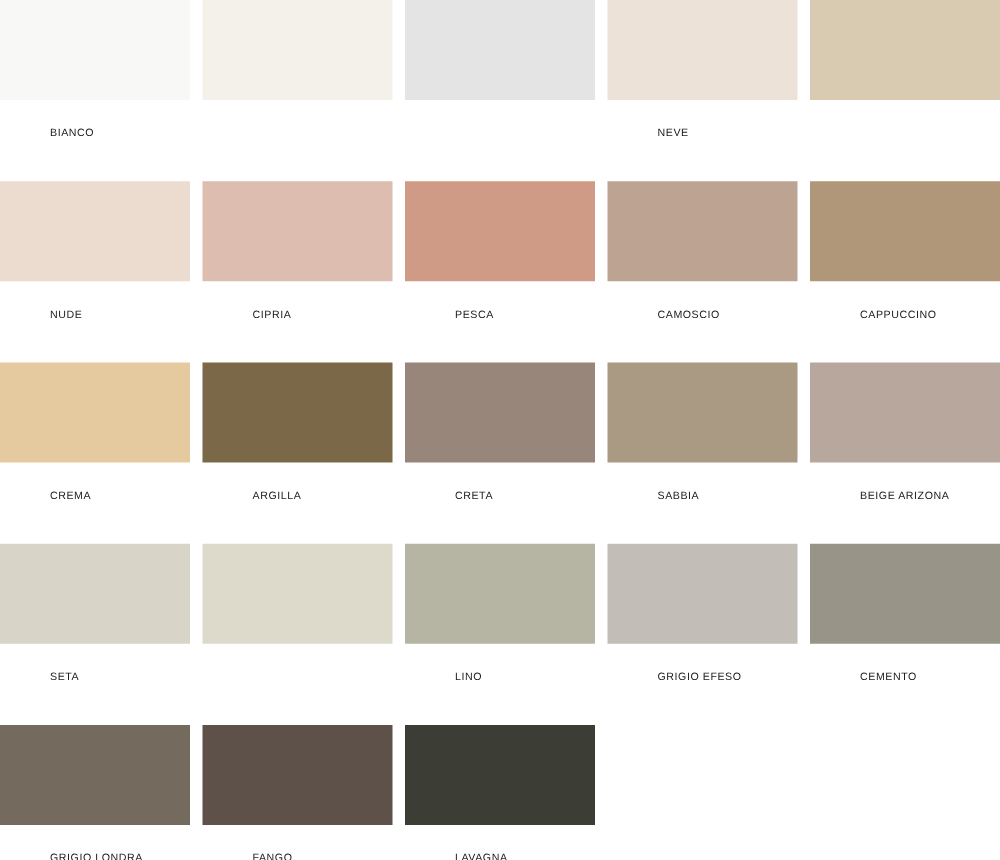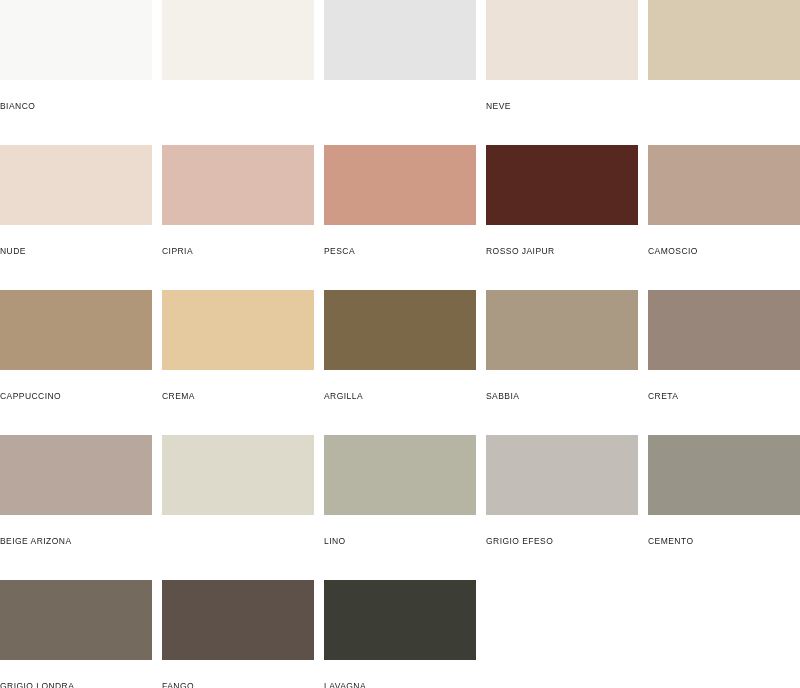--- a/index.html
+++ b/index.html
@@ -37,23 +37,24 @@
     flex: 0 0 80px;
   }
   .swatch-label {
     font-size: 8.5px;
     letter-spacing: 0.45px;
     color: #1a1a1a;
     text-transform: uppercase;
     font-weight: 400;
     line-height: 1;
     padding-top: 22px;
-    padding-left: 0px;
+    padding-left: 12px;
     white-space: nowrap;
     font-family: "Liberation Sans", sans-serif;
+    margin-left: 28px;
   }
 </style>
 </head>
 <body style="background: rgb(255, 255, 255);">
 
 <div id="palette-grid">
     <div class="swatch-cell">
       <div class="swatch-chip" style="background-color: rgb(248, 248, 247);"></div>
       <div class="swatch-label">BIANCO</div>
     </div>
@@ -76,50 +77,50 @@
     </div>
     <div class="swatch-cell">
       <div class="swatch-chip" style="background-color: rgb(220, 189, 176);"></div>
       <div class="swatch-label">CIPRIA</div>
     </div>
     <div class="swatch-cell">
       <div class="swatch-chip" style="background-color: rgb(207, 155, 135);"></div>
       <div class="swatch-label">PESCA</div>
     </div>
     <div class="swatch-cell">
-      <div class="swatch-chip" style="background-color: rgb(86, 40, 31);"></div>
-      <div class="swatch-label">ROSSO JAIPUR</div>
-    </div>
-    <div class="swatch-cell">
       <div class="swatch-chip" style="background-color: rgb(189, 163, 146);"></div>
       <div class="swatch-label">CAMOSCIO</div>
     </div>
     <div class="swatch-cell">
       <div class="swatch-chip" style="background-color: rgb(177, 151, 122);"></div>
       <div class="swatch-label">CAPPUCCINO</div>
     </div>
     <div class="swatch-cell">
       <div class="swatch-chip" style="background-color: rgb(229, 201, 159);"></div>
       <div class="swatch-label">CREMA</div>
     </div>
     <div class="swatch-cell">
       <div class="swatch-chip" style="background-color: rgb(122, 104, 72);"></div>
       <div class="swatch-label">ARGILLA</div>
     </div>
     <div class="swatch-cell">
+      <div class="swatch-chip" style="background-color: rgb(151, 134, 121);"></div>
+      <div class="swatch-label">CRETA</div>
+    </div>
+    <div class="swatch-cell">
       <div class="swatch-chip" style="background-color: rgb(171, 154, 131);"></div>
       <div class="swatch-label">SABBIA</div>
     </div>
     <div class="swatch-cell">
-      <div class="swatch-chip" style="background-color: rgb(151, 134, 121);"></div>
-      <div class="swatch-label">CRETA</div>
+      <div class="swatch-chip" style="background-color: rgb(184, 167, 156);"></div>
+      <div class="swatch-label">BEIGE ARIZONA</div>
     </div>
     <div class="swatch-cell">
-      <div class="swatch-chip" style="background-color: rgb(184, 167, 156);"></div>
-      <div class="swatch-label">BEIGE ARIZONA</div>
+      <div class="swatch-chip" style="background-color: rgb(216, 213, 200);"></div>
+      <div class="swatch-label">SETA</div>
     </div>
     <div class="swatch-cell">
       <div class="swatch-chip" style="background-color: rgb(222, 218, 203);"></div>
     </div>
     <div class="swatch-cell">
       <div class="swatch-chip" style="background-color: rgb(182, 181, 164);"></div>
       <div class="swatch-label">LINO</div>
     </div>
     <div class="swatch-cell">
       <div class="swatch-chip" style="background-color: rgb(194, 190, 183);"></div>

